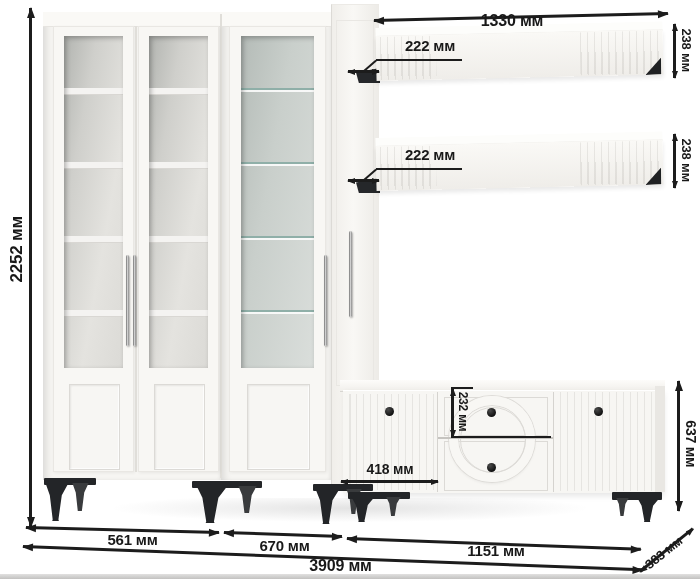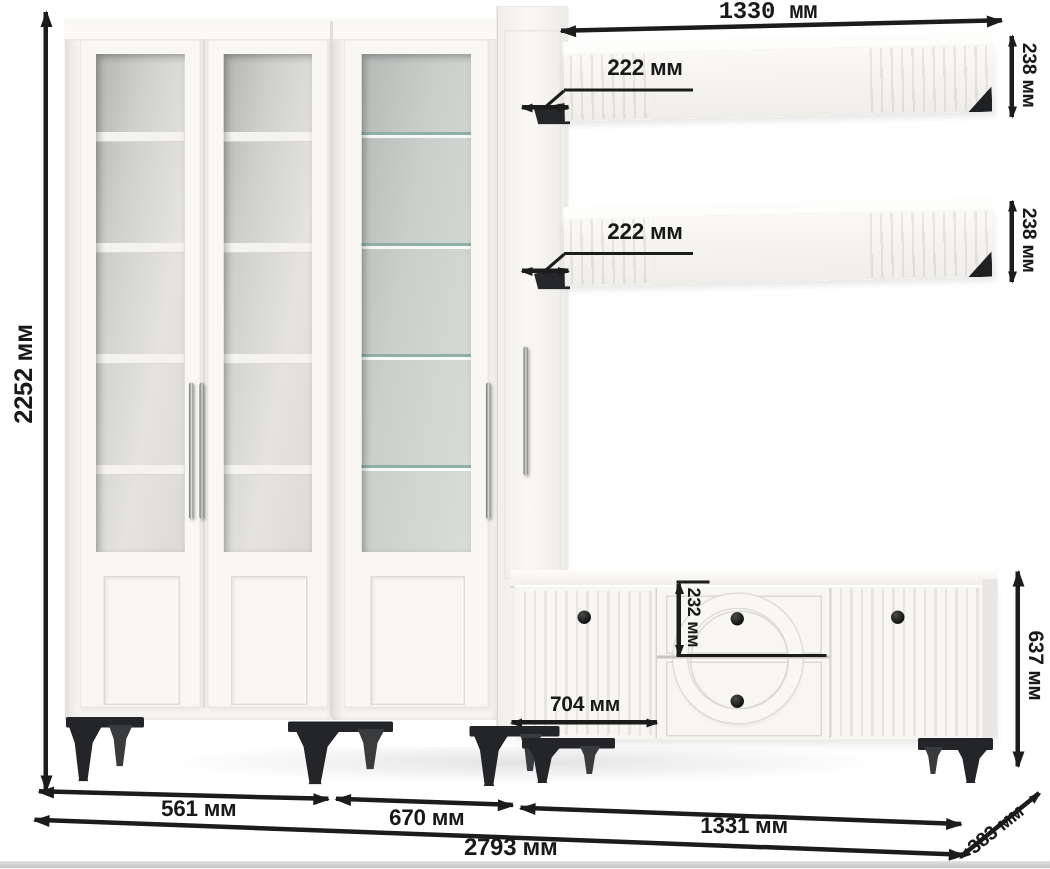--- a/index.html
+++ b/index.html
@@ -151,21 +151,21 @@
   <div class="abs foot-b" style="left:386px;top:497px;width:15px;height:19px;"></div>
 
   <div class="abs legbar" style="left:612px;top:492px;width:50px;height:8px;"></div>
   <div class="abs foot" style="left:637px;top:498px;width:23px;height:24px;"></div>
   <div class="abs foot-b" style="left:616px;top:498px;width:13px;height:18px;"></div>
 
   <div class="dline v-arrow" style="left:29px;top:8px;height:519px;"></div>
   <div class="dlabel fs17 rm90" style="left:-31px;top:240px;width:96px;">2252 мм</div>
 
   <div class="dline h-arrow rot" style="left:374px;top:19px;width:294px;transform:rotate(-1.35deg);"></div>
-  <div class="dlabel fs16" style="left:462px;top:0;width:100px;font-family:Liberation Mono, monospace;">1330 мм</div>
+  <div class="dlabel fs16" style="left:462px;top:12px;width:100px;">1330 мм</div>
 
   <div class="dline v-arrow sm" style="left:673px;top:24px;height:54px;"></div>
   <div class="dlabel fs13 r90" style="left:659px;top:43px;width:54px;">238 мм</div>
   <div class="dline v-arrow sm" style="left:673px;top:134px;height:54px;"></div>
   <div class="dlabel fs13 r90" style="left:659px;top:153px;width:54px;">238 мм</div>
 
   <div class="dlabel" style="left:396px;top:38px;width:68px;">222 мм</div>
   <div class="dline" style="left:376px;top:59px;width:86px;height:2px;"></div>
   <div class="dline rot" style="left:364px;top:70px;width:16px;height:2px;transform:rotate(-41deg);"></div>
   <div class="dline h-arrow sm" style="left:348px;top:70px;width:31px;"></div>
@@ -173,34 +173,34 @@
   <div class="dlabel" style="left:396px;top:147px;width:68px;">222 мм</div>
   <div class="dline" style="left:376px;top:168px;width:86px;height:2px;"></div>
   <div class="dline rot" style="left:364px;top:179px;width:16px;height:2px;transform:rotate(-41deg);"></div>
   <div class="dline h-arrow sm" style="left:348px;top:179px;width:31px;"></div>
 
   <div class="dline" style="left:451px;top:387px;width:22px;height:2px;"></div>
   <div class="dline v-arrow sm" style="left:451px;top:389px;height:48px;"></div>
   <div class="dline" style="left:451px;top:436px;width:100px;height:1.5px;"></div>
   <div class="dlabel fs12 r90" style="left:437px;top:405px;width:50px;">232 мм</div>
 
-  <div class="dlabel fs14" style="left:352px;top:462px;width:76px;">704 мм</div>
+  <div class="dlabel fs14" style="left:352px;top:462px;width:76px;">418 мм</div>
   <div class="dline h-arrow sm" style="left:341px;top:480px;width:97px;"></div>
 
   <div class="dline v-arrow" style="left:677px;top:381px;height:130px;"></div>
   <div class="dlabel fs14 r90" style="left:660px;top:436px;width:60px;">637 мм</div>
 
   <div class="dline h-arrow rot" style="left:26px;top:526px;width:193px;transform:rotate(1.5deg);"></div>
   <div class="dlabel" style="left:95px;top:532px;width:75px;">561 мм</div>
 
   <div class="dline h-arrow rot" style="left:224px;top:531px;width:118px;transform:rotate(2deg);"></div>
   <div class="dlabel" style="left:247px;top:538px;width:75px;">670 мм</div>
 
   <div class="dline h-arrow rot" style="left:347px;top:537px;width:294px;transform:rotate(2.1deg);"></div>
-  <div class="dlabel" style="left:457px;top:543px;width:78px;">1331 мм</div>
+  <div class="dlabel" style="left:457px;top:543px;width:78px;">1151 мм</div>
 
   <div class="dline h-arrow rot" style="left:23px;top:545px;width:620px;transform:rotate(2.15deg);"></div>
-  <div class="dlabel fs16" style="left:298px;top:557px;width:85px;">2793 мм</div>
+  <div class="dlabel fs16" style="left:298px;top:557px;width:85px;">3909 мм</div>
 
   <div class="dline h-arrow sm rot" style="left:640px;top:570px;width:68px;transform:rotate(-39deg);"></div>
   <div class="dlabel fs13 rm39" style="left:632px;top:546px;width:64px;">383 мм</div>
 
 </div>
 
 </body></html>

